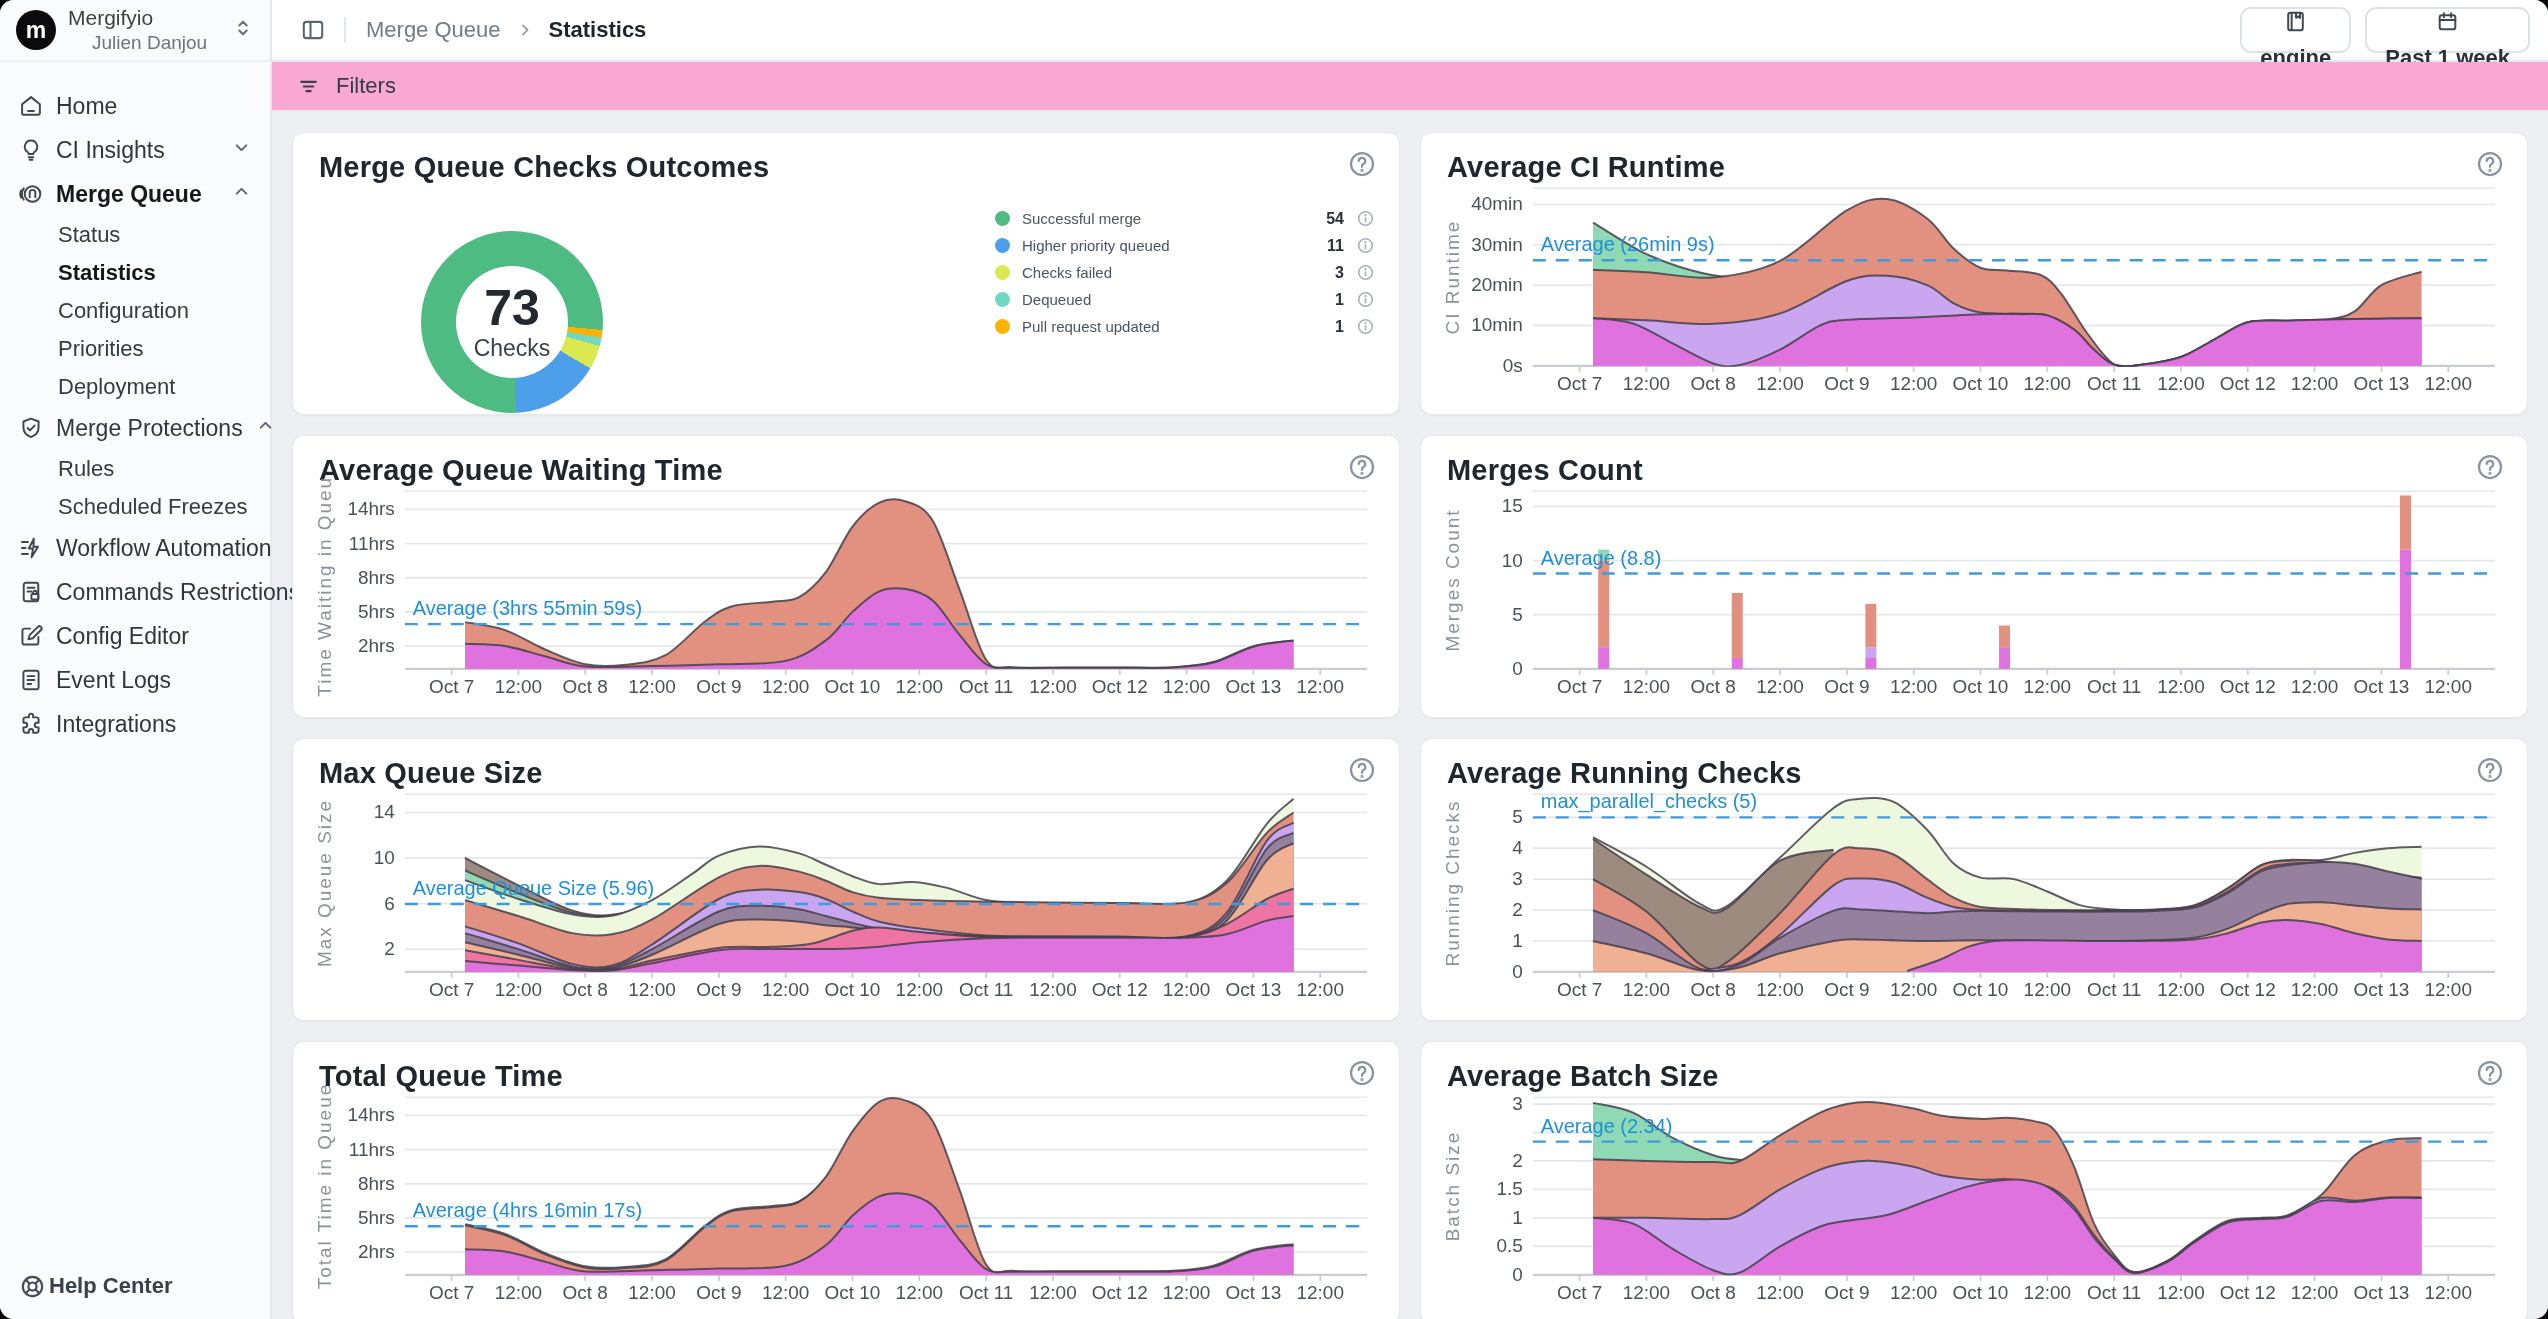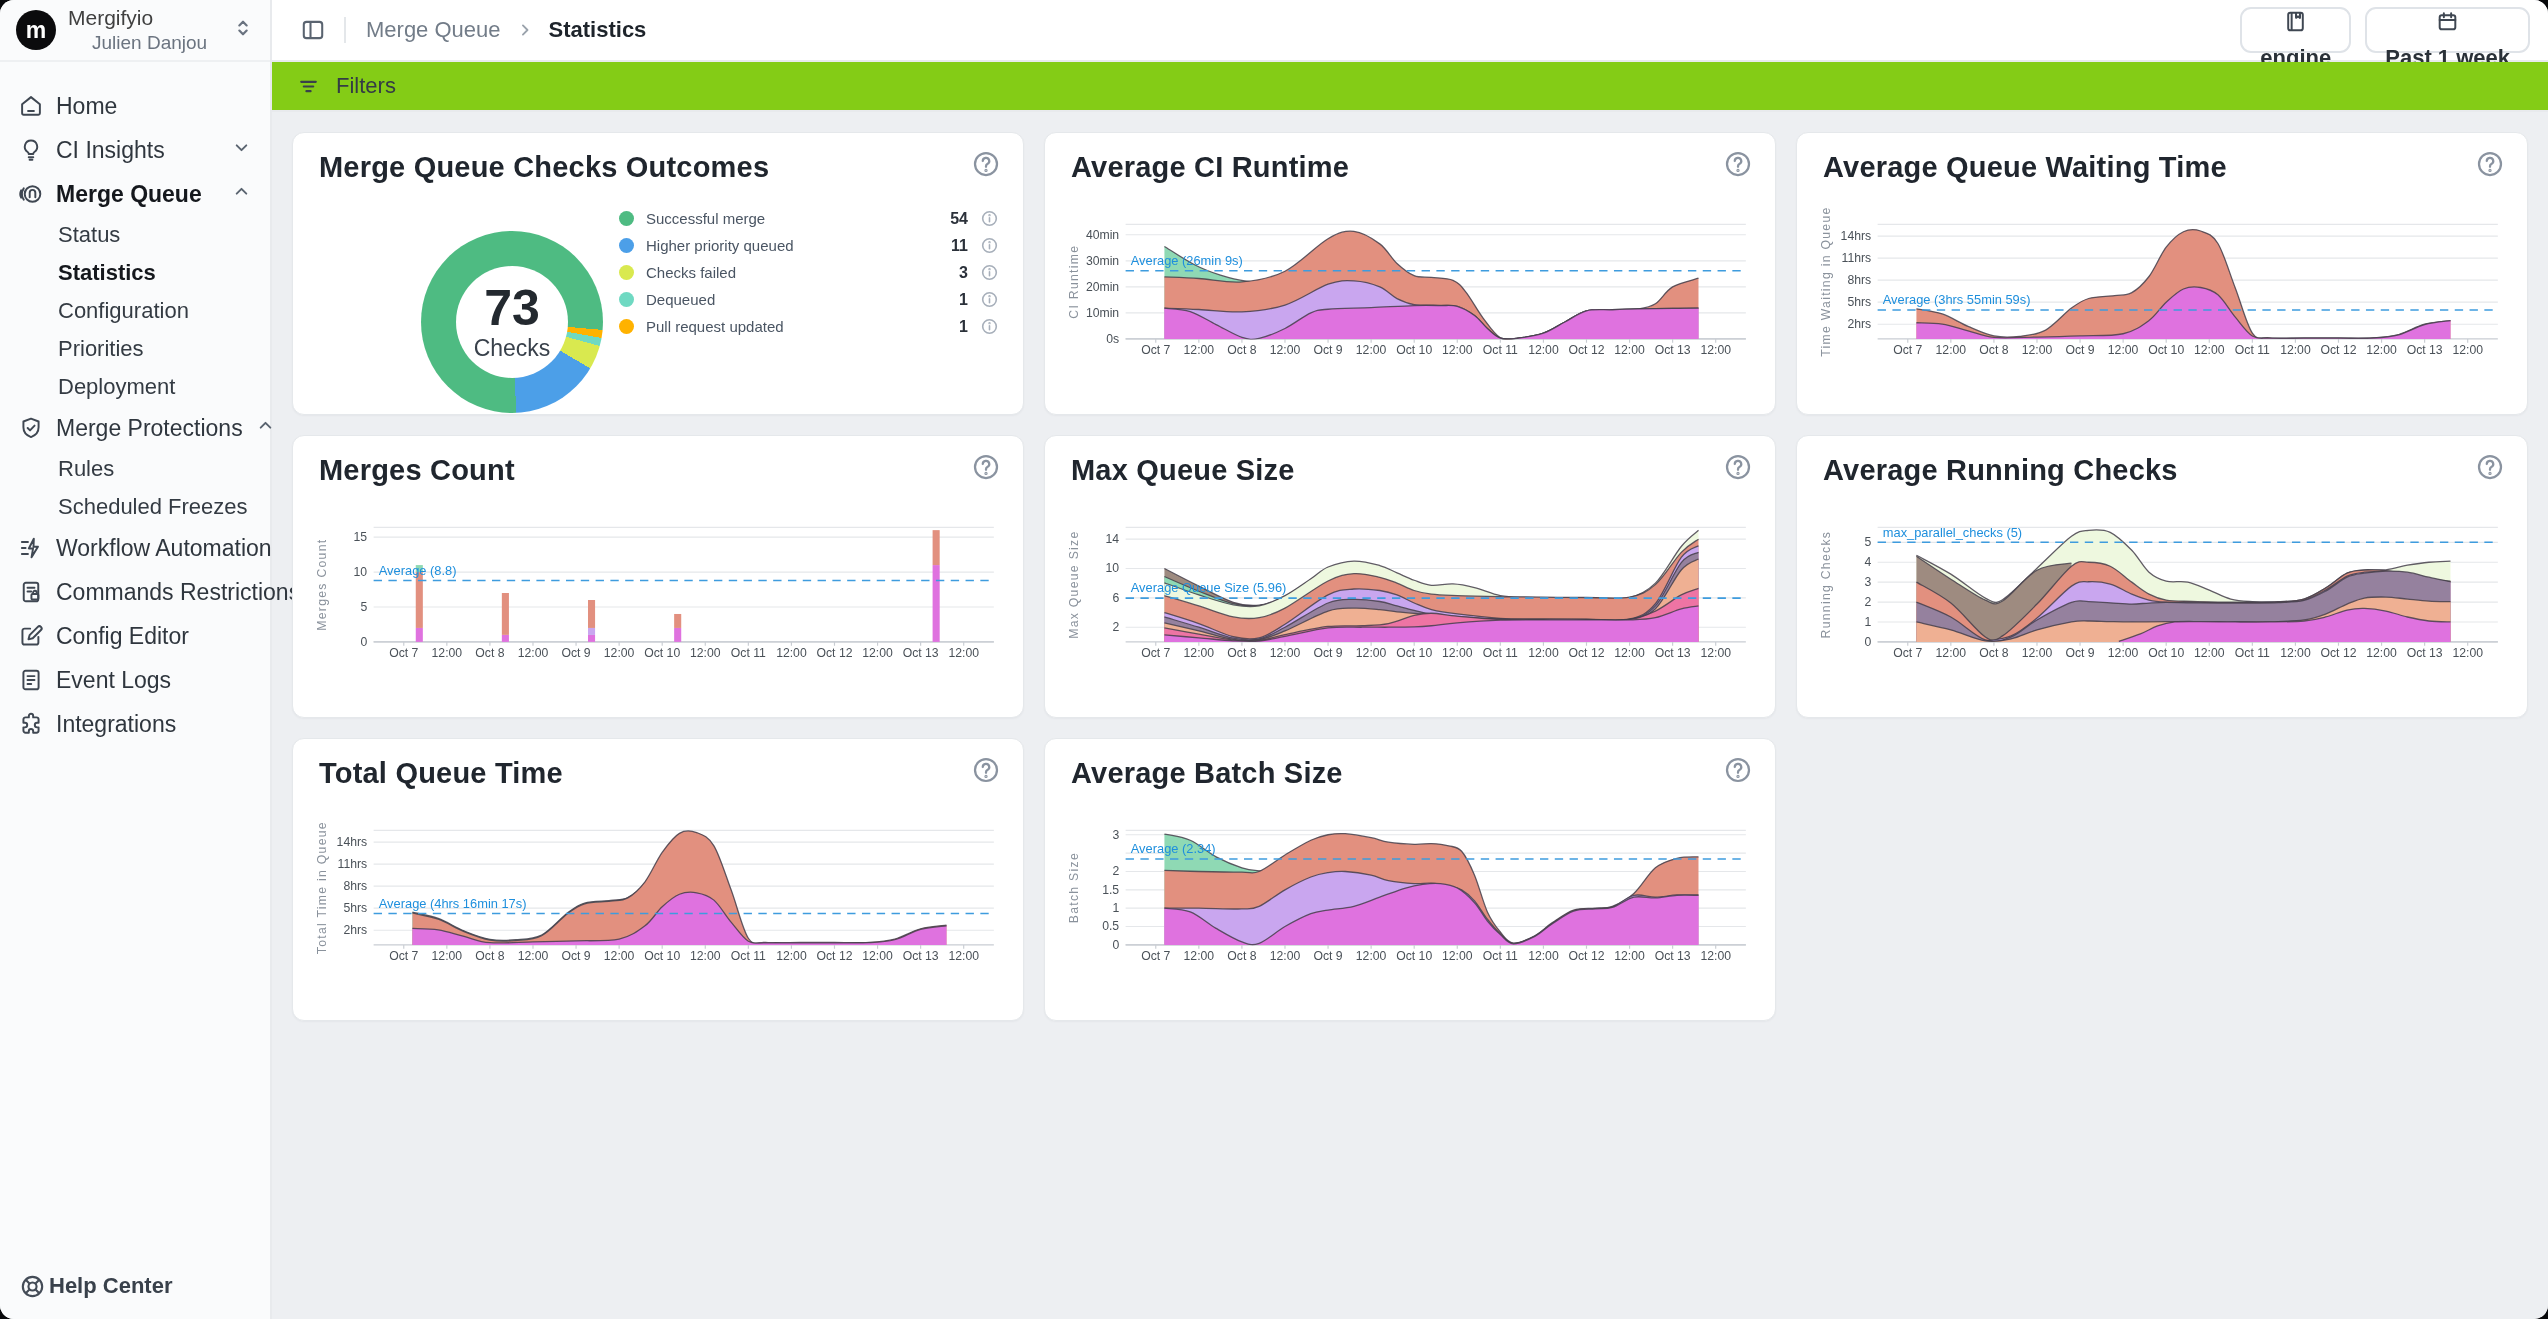--- a/index.html
+++ b/index.html
@@ -26,24 +26,24 @@
   .main { flex:1; display:flex; flex-direction:column; min-width:0; }
   .topbar { height:62px; background:#FFFFFF; border-bottom:2px solid #E8EAED; display:flex; align-items:center; padding:0 18px 0 24px; gap:14px; flex:0 0 62px; }
   .panel-btn { width:34px; height:34px; display:flex; align-items:center; justify-content:center; color:#5A6470; cursor:pointer; border-radius:8px; }
   .tb-div { width:2px; height:26px; background:#E4E7EA; }
   .crumb-parent { font-size:22px; color:#727C88; cursor:pointer; margin-left:6px; }
   .crumb-caret { color:#9AA2AC; display:flex; }
   .crumb-cur { font-size:22px; font-weight:700; color:#1E242B; }
   .tb-spacer { flex:1; }
   .tb-btn { height:46px; display:flex; align-items:center; gap:11px; padding:0 18px; background:#fff; border:2px solid #DFE3E8; border-radius:11px; font-size:22px; font-weight:600; color:#2A3138; cursor:pointer;flex-direction:column; }
   .tb-btn .ico { width:25px; height:25px; color:#3F4752; }
-  .filtersbar { height:50px; background:#84cc16; border-bottom:2px solid #E8EAED; display:flex; align-items:center; gap:15px; padding:0 24px; flex:0 0 50px; }
+  .filtersbar { height:50px; background:#f9a8d4; border-bottom:2px solid #E8EAED; display:flex; align-items:center; gap:15px; padding:0 24px; flex:0 0 50px; }
   .filtersbar .ico { width:25px; height:25px; color:#39414B; cursor:pointer; }
   .filtersbar .lbl { font-size:22px; font-weight:500; color:#343C45; cursor:pointer; }
-  .content { flex:1; overflow:hidden; padding:20px; display:grid; grid-template-columns:1fr 1fr 1fr; grid-auto-rows:283px; gap:20px 20px; background:#EDEFF2; }
+  .content { flex:1; overflow:hidden; padding:20px; display:grid; grid-template-columns:1fr 1fr; grid-auto-rows:283px; gap:20px 20px; background:#EDEFF2; }
   .card { position:relative; background:#fff; border:1px solid #E5E8EB; border-radius:12px; box-shadow:0 1px 2px rgba(16,24,40,.04); }
   .card-title { position:absolute; left:26px; top:18px; font-size:29px; font-weight:600; color:#20262E; letter-spacing:.2px; }
   .help-ico { position:absolute; right:22px; top:16px; width:30px; height:30px; color:#8A93A0; cursor:pointer; }
   .chart-wrap { position:absolute; left:24px; right:24px; bottom:8px; height:232px; }
   .chart-wrap svg { width:100%; height:100%; display:block; }
   
   .donut { position:absolute; left:128px; top:98px; width:182px; height:182px; border-radius:50%; }
   .donut-hole { position:absolute; left:50%; top:50%; width:112px; height:112px; margin:-56px 0 0 -56px; background:#fff; border-radius:50%; display:flex; flex-direction:column; align-items:center; justify-content:center; }
   .donut-total { font-size:50px; font-weight:600; color:#23292F; line-height:1.05; }
   .donut-cap { font-size:23px; color:#39414B; }

